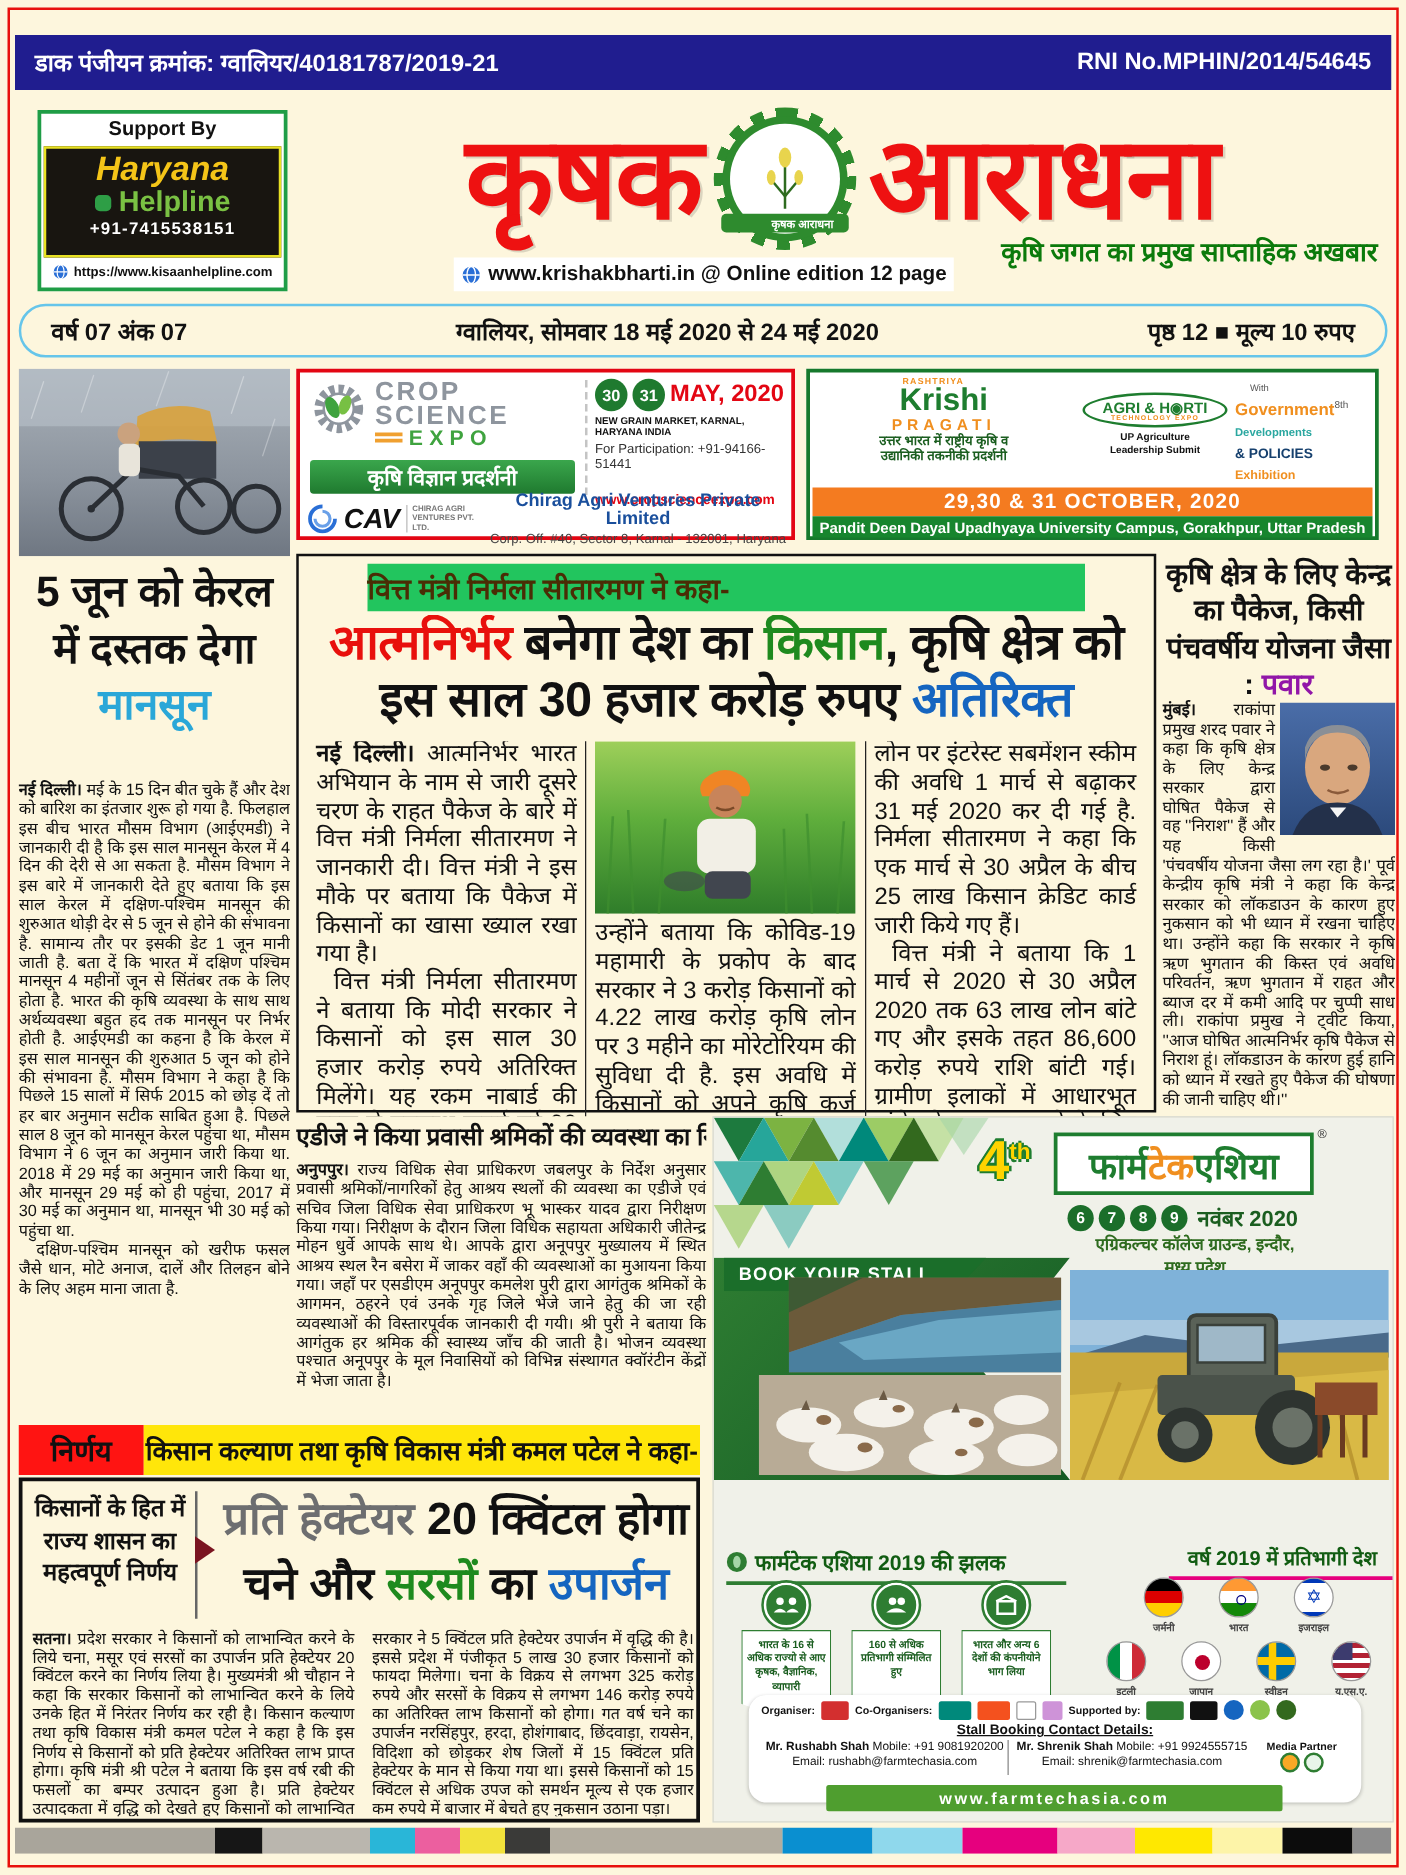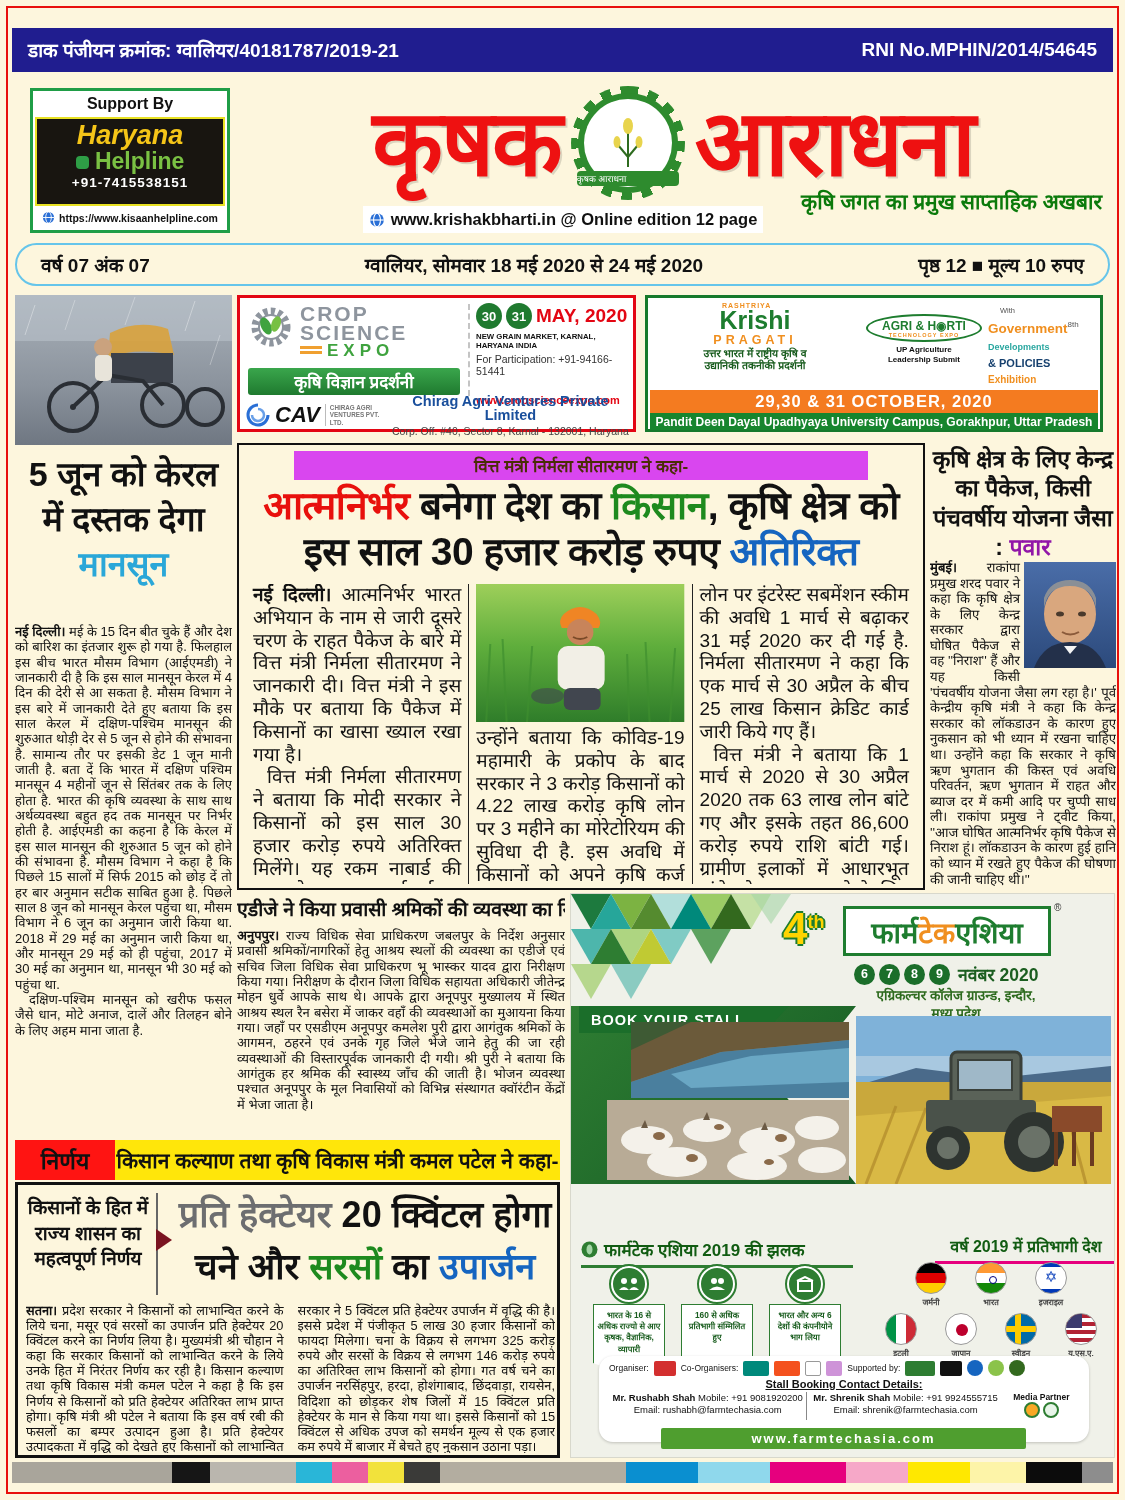--- a/index.html
+++ b/index.html
@@ -22,21 +22,21 @@
   .sb-phone { color:#fff; font-size:13.5px; font-weight:bold; letter-spacing:1px; margin-top:2px; }
   .sb-url { height:23px; display:flex; align-items:center; justify-content:center; gap:4px; font-size:10.5px; font-weight:bold; }
   .phone-dot { display:inline-block; width:13px; height:13px; border-radius:4px; background:#2e9e46; vertical-align:middle; }
 
   
   .title-row { left:240px; top:82px; width:866px; height:122px; display:flex; align-items:center; justify-content:center; gap:10px; }
   .title-word { color:#ee1111; font-size:92px; font-weight:800; line-height:1; letter-spacing:-2px; text-shadow:2px 2px 0 #00000022; }
   .emblem { width:114px; height:114px; border-radius:50%; background:repeating-conic-gradient(#2e8b2e 0deg 11deg, #fdf6dd 11deg 22deg); position:relative; flex:0 0 auto; }
   .emblem-in1 { position:absolute; inset:7px; border-radius:50%; background:#2e8b2e; }
   .emblem-in2 { position:absolute; inset:13px; border-radius:50%; background:#fff; display:flex; align-items:center; justify-content:center; }
-  .emblem-ribbon { position:absolute; left:6px; right:6px; bottom:14px; background:#2e8b2e; color:#fff; font-size:9px; font-weight:normal; text-align:left; border-radius:4px; padding:1px 0; }
+  .emblem-ribbon { position:absolute; left:6px; right:6px; bottom:14px; background:#2e8b2e; color:#fff; font-size:9px; font-weight:bold; text-align:right; border-radius:4px; padding:1px 12px; }
   .tagline { left:770px; top:187px; width:332px; text-align:right; color:#0b7a0b; font-weight:800; font-size:21px; }
   .online-strip { left:363px; top:206px; width:400px; height:27px; background:#fff; display:flex; align-items:center; justify-content:center; gap:6px; font-weight:800; font-size:16.5px; }
 
   
   .dateline { left:15px; top:243px; width:1095px; height:43px; border:2px solid #66c5ea; border-radius:22px;
               display:flex; align-items:center; justify-content:space-between; padding:0 24px; font-weight:bold; font-size:19px; }
 
   
   .ad-crop { left:237px; top:295px; width:399px; height:137px; border:3px solid #e30613; background:#fff; }
   .crop-logo-row { position:absolute; left:8px; top:6px; width:212px; height:60px; display:flex; gap:6px; align-items:flex-start; }
@@ -87,21 +87,21 @@
   .photo-rickshaw { left:15px; top:295px; width:217px; height:150px; }
   .monsoon-h { left:15px; top:452px; width:217px; height:168px; text-align:center; font-weight:800; font-size:34px; line-height:1.32; }
   .blue-t { color:#2aa7d8; }
   .news-body { font-size:13px; line-height:1.18; text-align:justify; overflow:hidden; }
   .monsoon-body { left:15px; top:624px; width:217px; height:512px; }
   .lead { font-weight:800; }
   .p-indent { text-indent:14px; }
 
   
   .main-box { left:237px; top:443px; width:688px; height:447px; border:2px solid #111; padding:5px 7px; }
-  .kicker { margin:1px 48px 3px; background:#d946ef; color:#4a2d05; font-weight:800; font-size:17px; text-align:center; padding:3px 0; }
+  .kicker { margin:1px 48px 3px; background:#22c55e; color:#4a2d05; font-weight:800; font-size:23px; padding:3px 0; }
   .main-h { text-align:center; font-weight:800; font-size:39px; line-height:1.17; letter-spacing:-0.5px; height:96px; overflow:hidden; }
   .red-t { color:#e8100c; } .green-t { color:#1e8a1e; } .blueh-t { color:#1565c0; }
   .main-cols { display:flex; margin-top:5px; height:300px; }
   .mcol { width:33.33%; padding:0 7px; font-size:19px; line-height:1.2; text-align:justify; overflow:hidden; }
   .mcol.rule { border-right:1.5px solid #222; }
   .farmer-photo { width:100%; height:138px; margin-bottom:5px; }
 
   
   .pawar-h { left:930px; top:445px; width:186px; height:112px; text-align:center; font-weight:800; font-size:23px; line-height:1.28; overflow:hidden; }
   .purple-t { color:#9116a8; }
@@ -148,21 +148,21 @@
   .fl-il { background:linear-gradient(#0038b8 12%, #fff 12% 88%, #0038b8 88%); }
   .fl-il::after { content:"✡"; position:absolute; left:0; right:0; top:5px; text-align:center; color:#0038b8; font-size:15px; }
   .fl-it { background:linear-gradient(90deg,#009246 33%, #fff 33% 66%, #ce2b37 66%); }
   .fl-jp { background:#fff; }
   .fl-jp::after { content:""; position:absolute; left:10px; top:10px; width:12px; height:12px; border-radius:50%; background:#bc002d; }
   .fl-se { background:linear-gradient(#006aa7 40%, #fecc00 40% 60%, #006aa7 60%); }
   .fl-se::after { content:""; position:absolute; left:9px; top:0; width:6px; height:32px; background:#fecc00; }
   .fl-us { background:repeating-linear-gradient(#b22234 0 4px, #fff 4px 8px); }
   .fl-us::after { content:""; position:absolute; left:0; top:0; width:16px; height:14px; background:#3c3b6e; }
   .ft-white { left:28px; top:462px; width:490px; height:86px; background:#fff; border-radius:14px; box-shadow:0 1px 3px #0003; padding:4px 10px; }
-  .ft-lrow { display:flex; align-items:center; gap:5px; font-size:8.5px; font-weight:400; }
+  .ft-lrow { display:flex; align-items:center; gap:5px; font-size:8.5px; font-weight:700; }
   .chip { height:15px; border-radius:2px; display:inline-block; }
   .ft-contact-title { text-align:center; font-size:11px; font-weight:800; text-decoration:underline; margin-top:2px; }
   .ft-contacts { display:flex; margin-top:2px; }
   .ft-contact { width:42%; text-align:center; font-size:9.5px; line-height:1.3; }
   .ft-contact + .ft-contact { border-left:1.5px solid #888; }
   .ft-media { width:16%; text-align:center; font-size:8.5px; font-weight:800; }
   .media-dot { width:16px; height:16px; border-radius:50%; display:inline-block; border:2px solid #2e7d32; background:#f9a825; }
   .media-dot.g { background:#e8f5e9; }
   .ft-www { left:90px; top:534px; width:365px; height:21px; background:#4f9e2f; color:#fff; font-weight:800; letter-spacing:2px; font-size:13px; display:flex; align-items:center; justify-content:center; border-radius:2px; }
 

